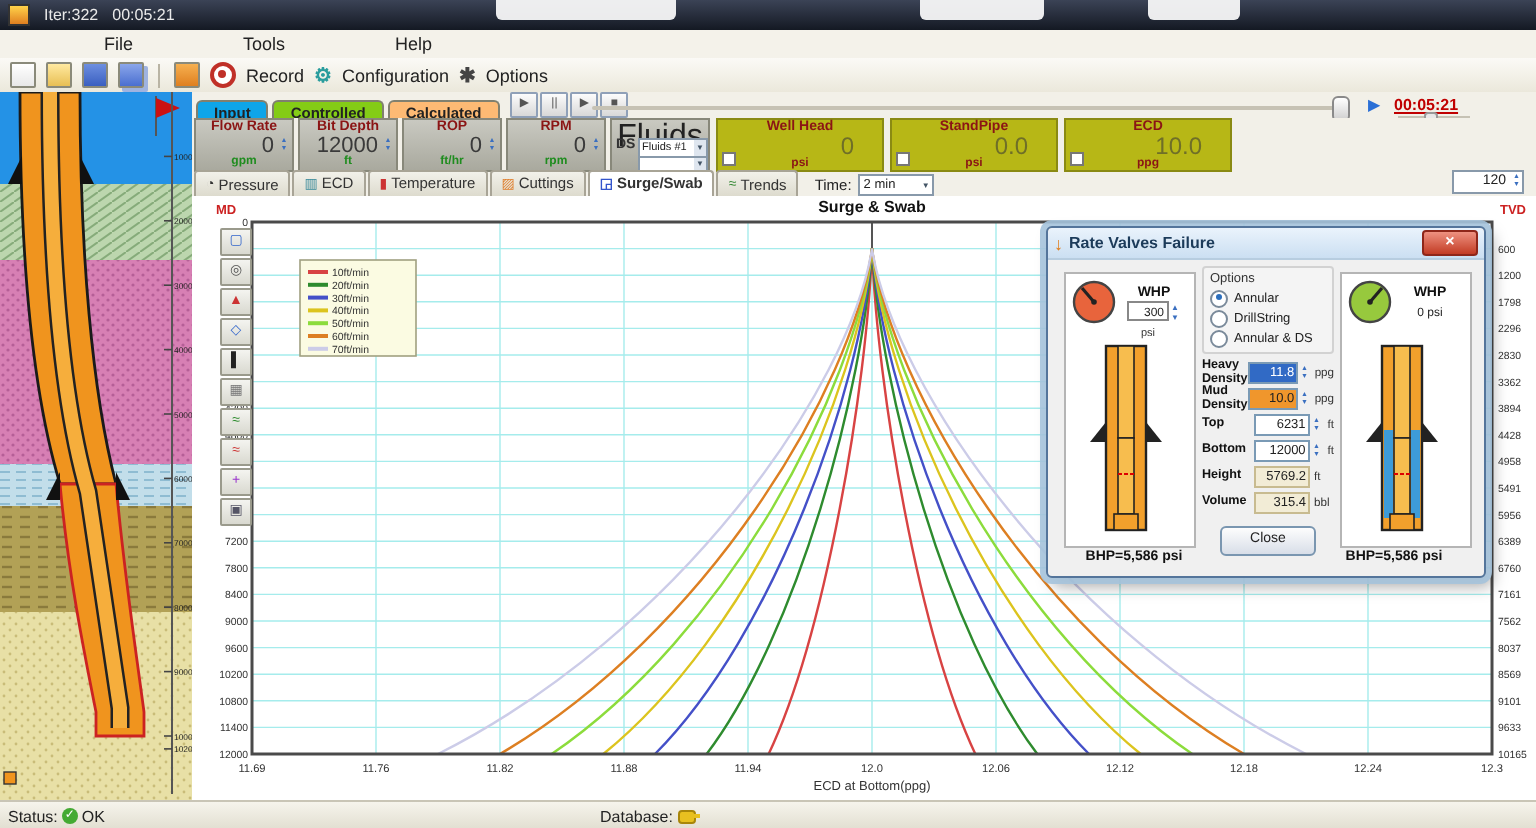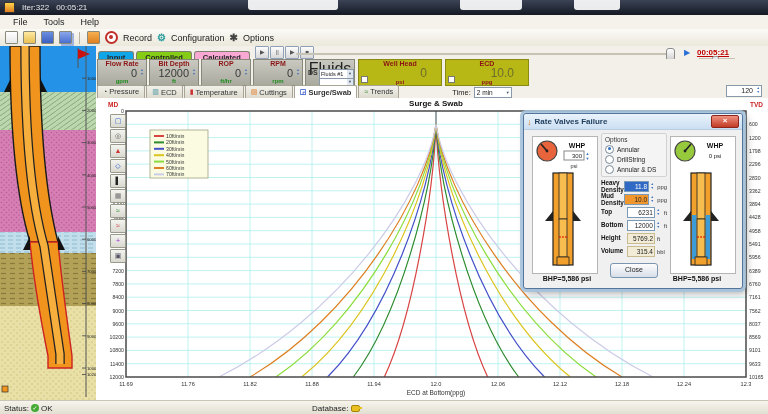--- a/index.html
+++ b/index.html
@@ -6,21 +6,21 @@
   body{width:768px;height:414px;position:relative;overflow:hidden;
        font-family:"Liberation Sans",sans-serif;background:#fff;color:#222;}
   
   .titlebar{position:absolute;left:0;top:0;width:768px;height:15px;
             background:linear-gradient(#3b4356,#141923);display:flex;align-items:center;
             padding-left:4px;gap:7px;color:#e9e9e9;font-size:8px;z-index:5;}
   .appicon{width:9px;height:9px;background:linear-gradient(#ffd24a,#e07f20);border:1px solid #333;}
   .tb-frag{position:absolute;top:0;height:10px;background:#fdfdfd;border-radius:0 0 3px 3px;opacity:.92;}
   .menubar{position:absolute;left:0;top:15px;width:768px;height:14px;background:#f4f2ea;
            border-bottom:1px solid #d9d5c7;display:flex;align-items:center;font-size:9px;padding-left:5px;}
-  .menu-item{padding:0 8px;}
+  .menu-item{padding:0 8px;margin-left:39px;}
   .toolbar{position:absolute;left:0;top:29px;width:768px;height:17px;
            background:linear-gradient(#fbfaf6,#ebe8db);border-bottom:1px solid #cfcaba;
            display:flex;align-items:center;font-size:9px;gap:5px;padding-left:5px;}
   .ticon{width:11px;height:11px;border:1px solid #8a8a7a;border-radius:1px;}
   .ticon.doc{background:linear-gradient(#fff,#e8e8e8);}
   .ticon.folder{background:linear-gradient(#ffe9a0,#e8bf54);}
   .ticon.floppy{background:linear-gradient(#6d8fe0,#3a5fc0);}
   .ticon.floppy2{background:linear-gradient(#8aa6ea,#4a6fd0);box-shadow:2px 2px 0 #9fb3e0;}
   .ticon.toolbox{background:linear-gradient(#f6b050,#df7f1f);}
   .tsep{width:1px;height:12px;background:#b9b4a4;margin:0 2px;}
@@ -64,21 +64,21 @@
   .chk{position:absolute;left:2px;bottom:2px;width:5px;height:5px;background:#fff;border:1px solid #777;}
   .fpanel{width:48px;height:25px;background:linear-gradient(#c9c9c1,#a9a99e);border:1px solid #88887a;
           margin-right:3px;position:relative;text-align:center;}
   .fpanel .ds{position:absolute;left:2px;top:9px;font-size:7px;font-weight:bold;color:#333;}
   .fsel{position:absolute;left:13px;width:32px;height:8px;background:#fff;border:1px solid #8899aa;
         font-size:5.5px;text-align:left;padding-left:1px;line-height:8px;color:#222;}
   .fsel .arr{position:absolute;right:0;top:0;width:6px;height:100%;background:#dfe6ef;font-size:4px;
         text-align:center;color:#456;}
   
   .view-row{position:absolute;left:96px;top:86px;width:672px;height:12px;background:#f2f0e8;
-            display:flex;align-items:flex-end;font-size:7.5px;gap:45px;}
+            display:flex;align-items:flex-end;font-size:7.5px;}
   .vtab{display:inline-flex;align-items:center;gap:2px;padding:1px 5px;margin-left:1px;height:10px;
         border:1px solid #a8a496;border-bottom:none;border-radius:2px 2px 0 0;
         background:linear-gradient(#f2f1ea,#dddbce);color:#333;white-space:nowrap;}
   .vtab.active{background:#fff;font-weight:bold;}
   .vtab .vicon{font-size:7px;}
   .time-sel{display:inline-flex;align-items:center;gap:3px;margin-left:8px;font-size:7.5px;}
   .time-box{width:34px;height:9px;background:#fff;border:1px solid #8899aa;font-size:6.5px;
             padding-left:2px;line-height:9px;position:relative;}
   .right-spin{position:absolute;right:6px;bottom:1px;width:26px;height:10px;background:#fff;
             border:1px solid #8899aa;font-size:7px;text-align:right;padding-right:8px;line-height:10px;}
@@ -117,21 +117,21 @@
   .fld-unit{font-size:5.8px;margin-left:2px;color:#333;}
   .close-btn{display:block;margin:5px auto 0 auto;width:46px;height:13px;border:1px solid #7a96b0;
           border-radius:3px;background:linear-gradient(#fdfdfd,#d8dee8);font-size:7px;text-align:center;
           line-height:12px;color:#222;}
   
   .statusbar{position:absolute;left:0;top:400px;width:768px;height:14px;
           background:linear-gradient(#f6f4ec,#e1ded0);border-top:1px solid #c9c5b6;
           display:flex;align-items:center;font-size:8px;padding-left:4px;color:#222;}
   .okdot{width:8px;height:8px;border-radius:50%;background:#44aa33;color:#fff;font-size:6px;
           line-height:8px;text-align:center;margin:0 2px;}
-  .db-group{position:absolute;left:312px;display:flex;align-items:center;gap:3px;}
+  .db-group{position:absolute;left:300px;display:flex;align-items:center;gap:3px;}
   .keyicon{width:7px;height:5px;background:#e8c020;border:1px solid #a8860a;border-radius:2px;position:relative;}
   .keyicon::after{content:'';position:absolute;left:6px;top:1.5px;width:4px;height:2px;background:#e8c020;}
 </style>
 </head>
 <body>
 
 <div class="titlebar">
   <span class="appicon"></span>
   <span>Iter:322</span>
   <span>00:05:21</span>
@@ -226,21 +226,21 @@
         <line x1="82" y1="322" x2="86" y2="322" stroke="#444" stroke-width="0.8"></line>
         <text x="87" y="323.8" font-size="4.2" fill="#222" text-anchor="start">10000</text>
         <line x1="82" y1="328.44" x2="86" y2="328.44" stroke="#444" stroke-width="0.8"></line>
         <text x="87" y="330.24" font-size="4.2" fill="#222" text-anchor="start">10200</text>
       </g>
     <rect x="2" y="340" width="6" height="6" fill="#f0941e" stroke="#333" stroke-width="0.7"></rect>
   </svg>
 </div>
 
 <div class="mode-row">
-  <span id="mode-tabs"><span class="mode-tab" style="background: #0ea5e9;">Input</span><span class="mode-tab" style="background: #84cc16;">Controlled</span><span class="mode-tab" style="background: #f9a8d4;">Calculated</span></span>
+  <span id="mode-tabs"><span class="mode-tab" style="background: #0ea5e9;">Input</span><span class="mode-tab" style="background: #84cc16;">Controlled</span><span class="mode-tab" style="background: #fdba74;">Calculated</span></span>
   <span id="playback-buttons"><span class="pb-btn">▶</span><span class="pb-btn">||</span><span class="pb-btn">▶</span><span class="pb-btn">■</span></span>
   <span class="slider-track"></span>
   <span class="slider-thumb"></span>
   <span class="mini-play">▶</span>
   <span class="elapsed">00:05:21</span>
   <span class="mini-slider">
       <span></span>
     </span>
 </div>
 
@@ -276,20 +276,26 @@
       <span>Fluids #1</span>
       <span class="arr">▼</span>
     </div>
     <div class="fsel" style="top:18px;height:6px;line-height:6px;">
       <span class="arr">▼</span>
     </div>
   </div>
   <div class="opanel">
     <div class="hd">Well Head</div>
     <div class="val">0</div>
+    <div class="chk"></div>
+    <div class="unit">psi</div>
+  </div>
+  <div class="opanel">
+    <div class="hd">StandPipe</div>
+    <div class="val">0.0</div>
     <div class="chk"></div>
     <div class="unit">psi</div>
   </div>
   <div class="opanel">
     <div class="hd">ECD</div>
     <div class="val">10.0</div>
     <div class="chk"></div>
     <div class="unit">ppg</div>
   </div>
 </div>

